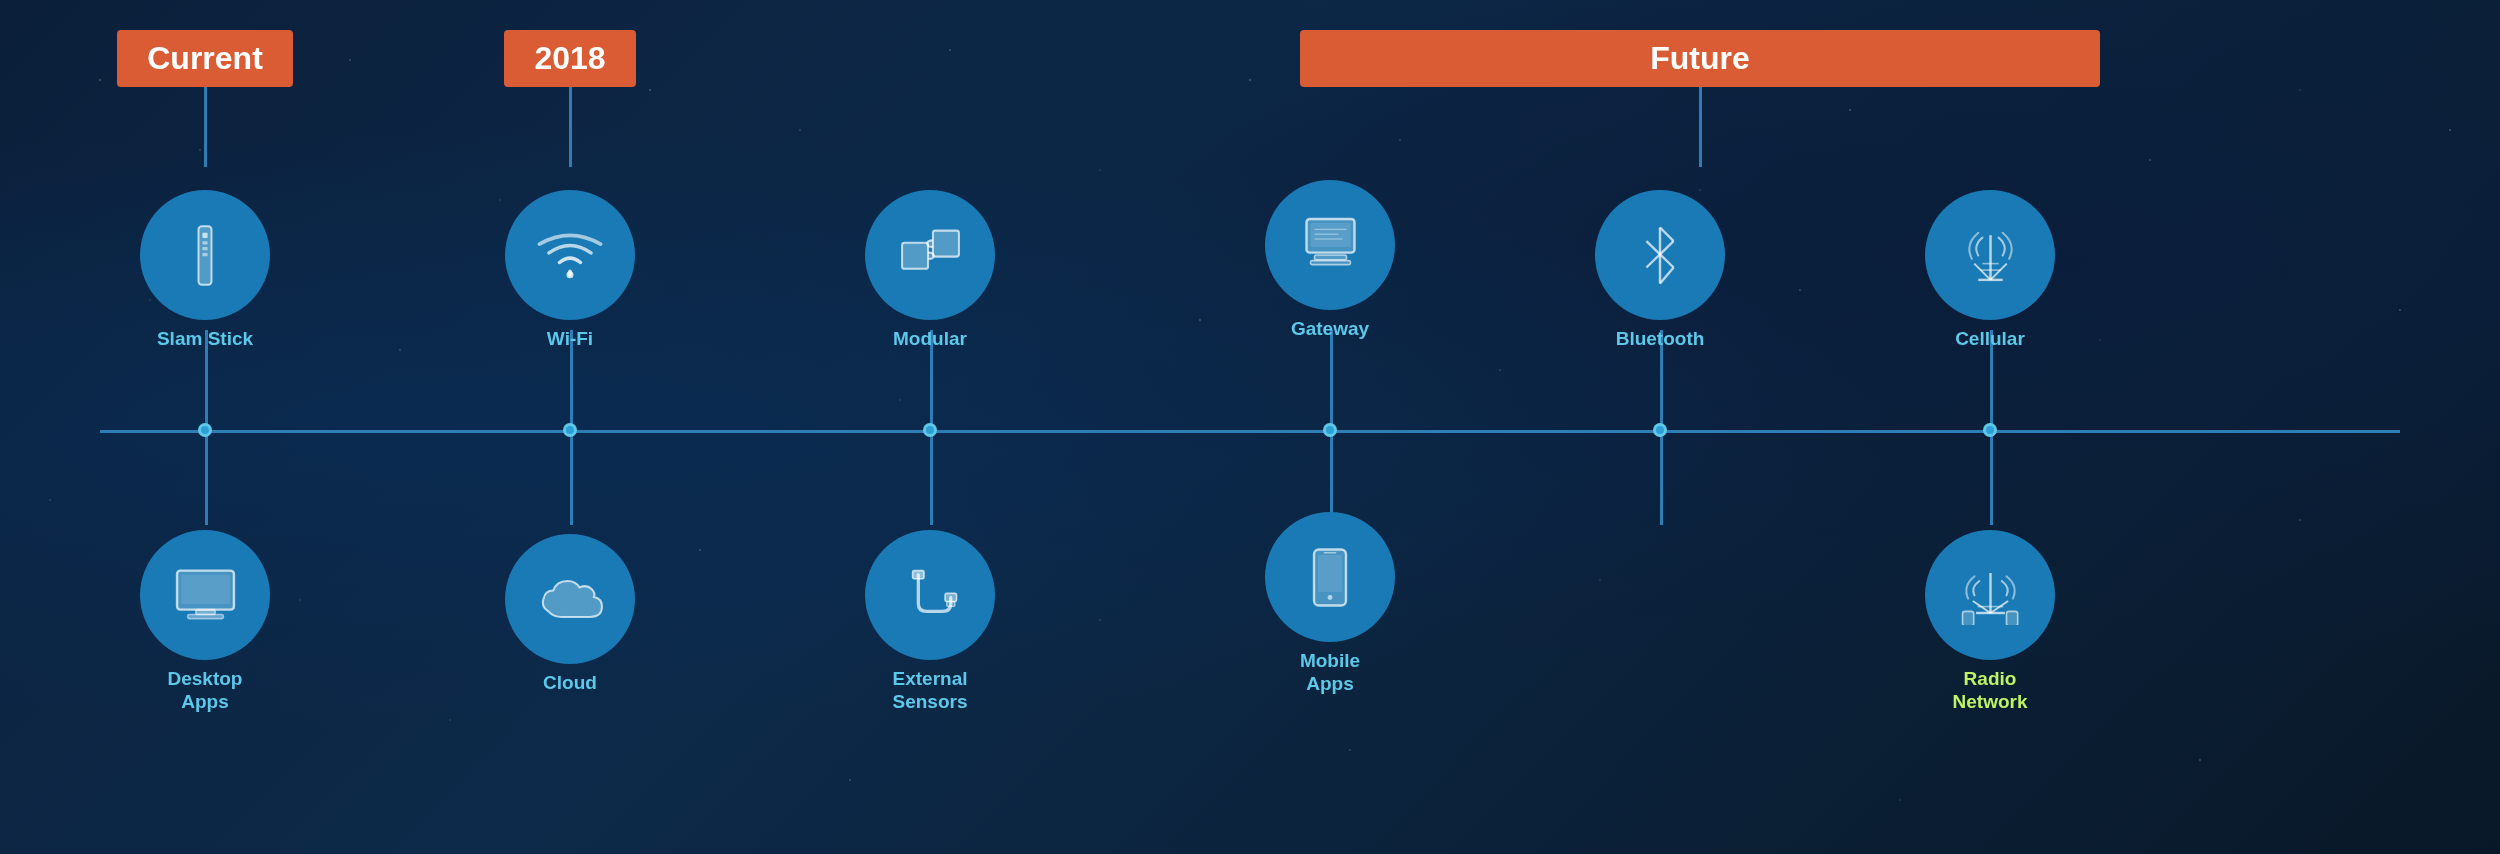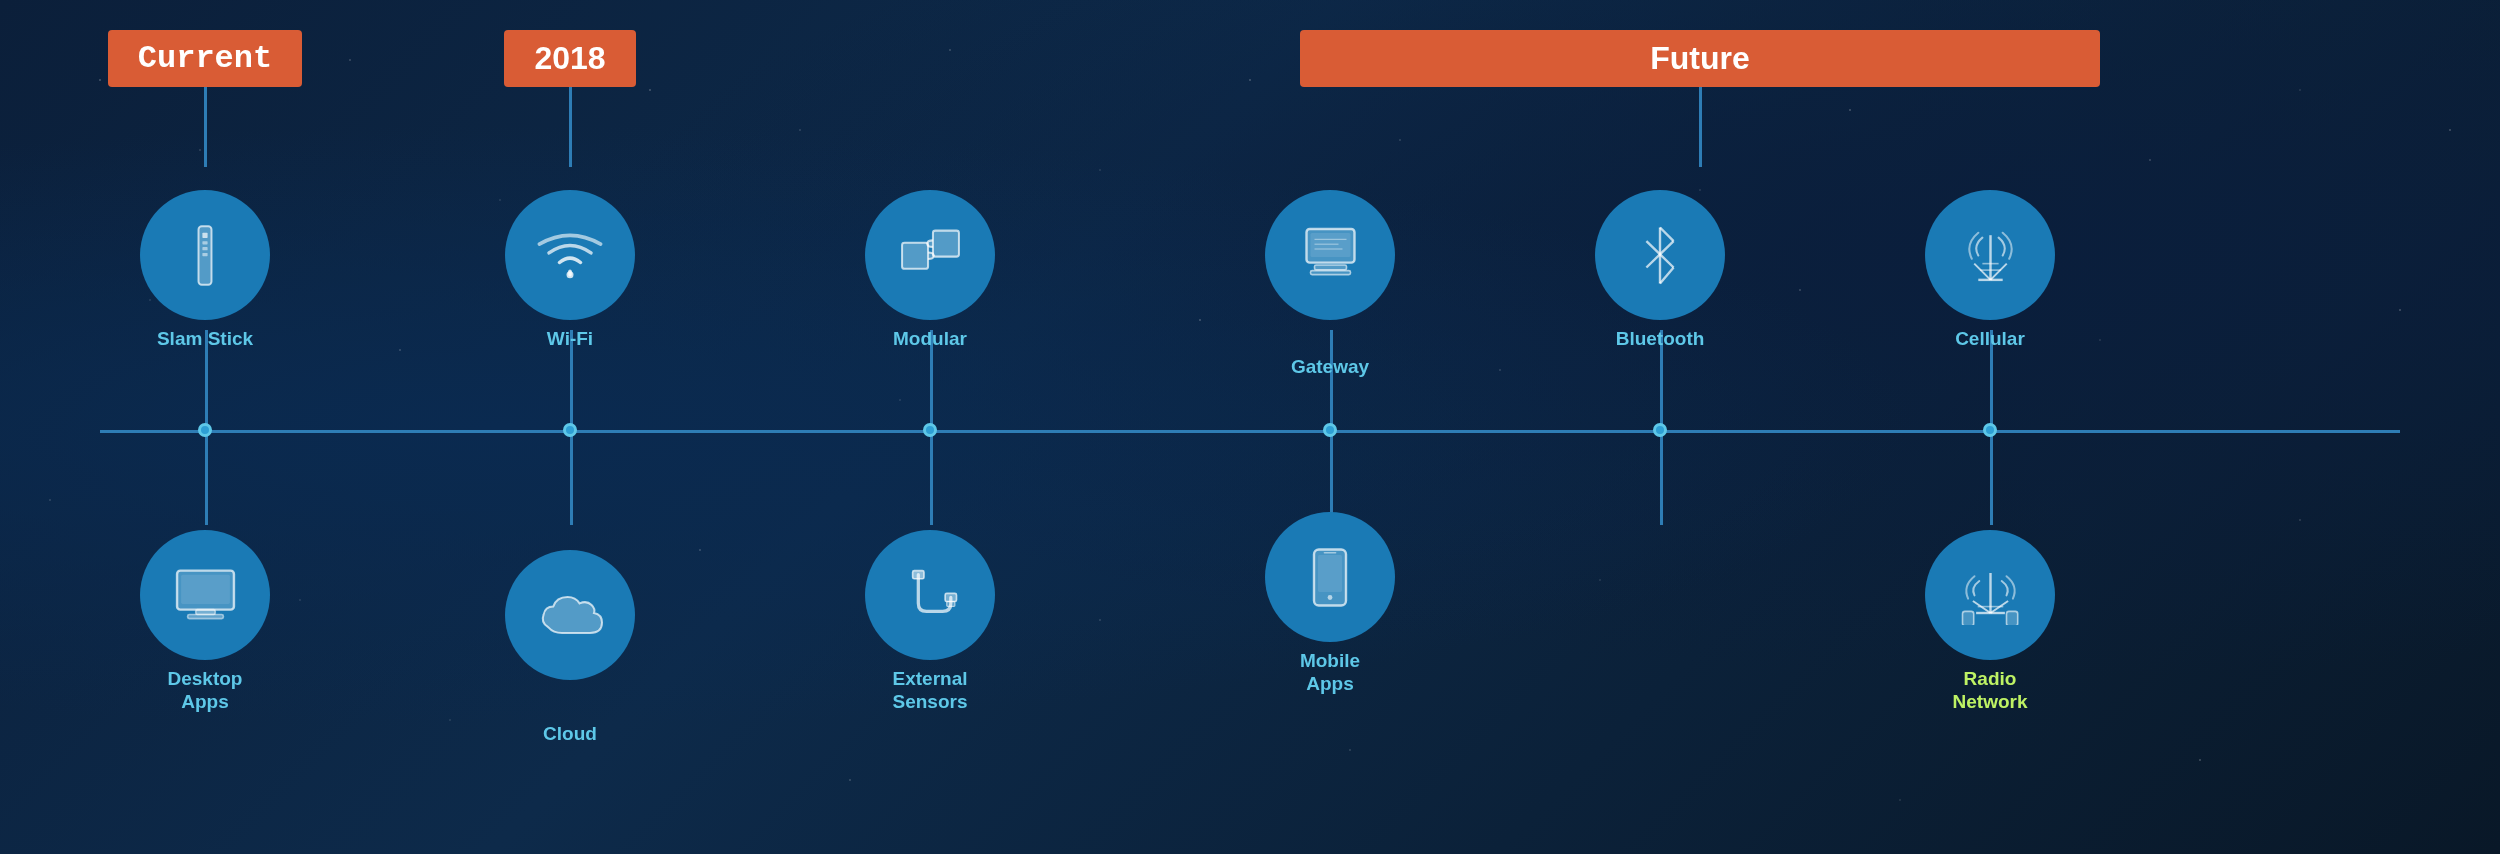--- a/index.html
+++ b/index.html
@@ -151,21 +151,21 @@
     }
   </style>
 </head>
 <body>
 
 <div class="bg"></div>
 <div class="stars"></div>
 
 <div class="full-container">
 
-  <div class="banner-wrap" style="left:95px; top:30px; width:220px;font-family:Liberation Mono, monospace;">
+  <div class="banner-wrap" style="left:95px; top:30px; width:220px;">
     <div class="banner">Current</div>
     <div style="width:3px; height:80px; background:#2e7db5;"></div>
   </div>
 
   <div class="banner-wrap" style="left:460px; top:30px; width:220px;">
     <div class="banner">2018</div>
     <div style="width:3px; height:80px; background:#2e7db5;"></div>
   </div>
 
 
@@ -231,21 +231,21 @@
         <rect x="5" y="20" width="32" height="32" rx="3" fill="rgba(255,255,255,0.25)" stroke="rgba(255,255,255,0.7)" stroke-width="2.5"></rect>
         <path d="M37 32 Q44 32 44 36 Q44 40 37 40" fill="rgba(255,255,255,0.25)" stroke="rgba(255,255,255,0.7)" stroke-width="2.5"></path>
 
         <rect x="43" y="5" width="32" height="32" rx="3" fill="rgba(255,255,255,0.25)" stroke="rgba(255,255,255,0.7)" stroke-width="2.5"></rect>
         <path d="M43 17 Q36 17 36 21 Q36 25 43 25" fill="rgba(255,255,255,0.25)" stroke="rgba(255,255,255,0.7)" stroke-width="2.5"></path>
       </svg>
     </div>
     <div class="circle-label">Modular</div>
   </div>
 
-  <div class="circle-item" style="left:1265px; top:190px;gap:28px;">
+  <div class="circle-item" style="left:1265px; top:180px;">
     <div class="circle">
       <svg viewBox="0 0 80 75" style="width:65px; height:60px;">
 
         <rect x="10" y="5" width="60" height="42" rx="4" fill="rgba(255,255,255,0.2)" stroke="rgba(255,255,255,0.7)" stroke-width="3"></rect>
         <rect x="15" y="10" width="50" height="30" rx="2" fill="rgba(255,255,255,0.1)"></rect>
 
         <rect x="20" y="50" width="40" height="6" rx="2" fill="rgba(255,255,255,0.25)" stroke="rgba(255,255,255,0.6)" stroke-width="2"></rect>
         <rect x="15" y="57" width="50" height="5" rx="2" fill="rgba(255,255,255,0.2)" stroke="rgba(255,255,255,0.6)" stroke-width="2"></rect>
 
         <line x1="20" y1="18" x2="60" y2="18" stroke="rgba(255,255,255,0.4)" stroke-width="1.5"></line>
@@ -295,21 +295,21 @@
       <svg viewBox="0 0 80 70" style="width:65px; height:58px;">
         <rect x="5" y="5" width="70" height="48" rx="4" fill="rgba(255,255,255,0.2)" stroke="rgba(255,255,255,0.7)" stroke-width="3"></rect>
         <rect x="10" y="10" width="60" height="36" rx="2" fill="rgba(255,255,255,0.1)"></rect>
         <rect x="28" y="53" width="24" height="6" rx="2" fill="rgba(255,255,255,0.4)" stroke="rgba(255,255,255,0.5)" stroke-width="2"></rect>
         <rect x="18" y="59" width="44" height="5" rx="2" fill="rgba(255,255,255,0.3)" stroke="rgba(255,255,255,0.5)" stroke-width="2"></rect>
       </svg>
     </div>
     <div class="circle-label" style="color:#5ec8e8; font-size:19px; font-weight:bold; text-align:center; margin-top:8px; line-height:1.2;">Desktop<br>Apps</div>
   </div>
 
-  <div class="circle-item" style="left:505px; top:550px;gap:35px;">
+  <div class="circle-item" style="left:505px; top:534px;">
     <div class="circle">
       <svg viewBox="0 0 90 65" style="width:72px; height:52px;">
         <path d="M70 55 Q85 55 85 42 Q85 32 75 30 Q77 25 72 20 Q66 14 57 18 Q52 10 42 10 Q28 10 24 22 Q14 22 12 32 Q8 42 18 48 Q24 55 35 55 Z" fill="rgba(255,255,255,0.25)" stroke="rgba(255,255,255,0.7)" stroke-width="2.5"></path>
       </svg>
     </div>
     <div class="circle-label">Cloud</div>
   </div>
 
   <div class="circle-item" style="left:865px; top:530px;">
     <div class="circle">

